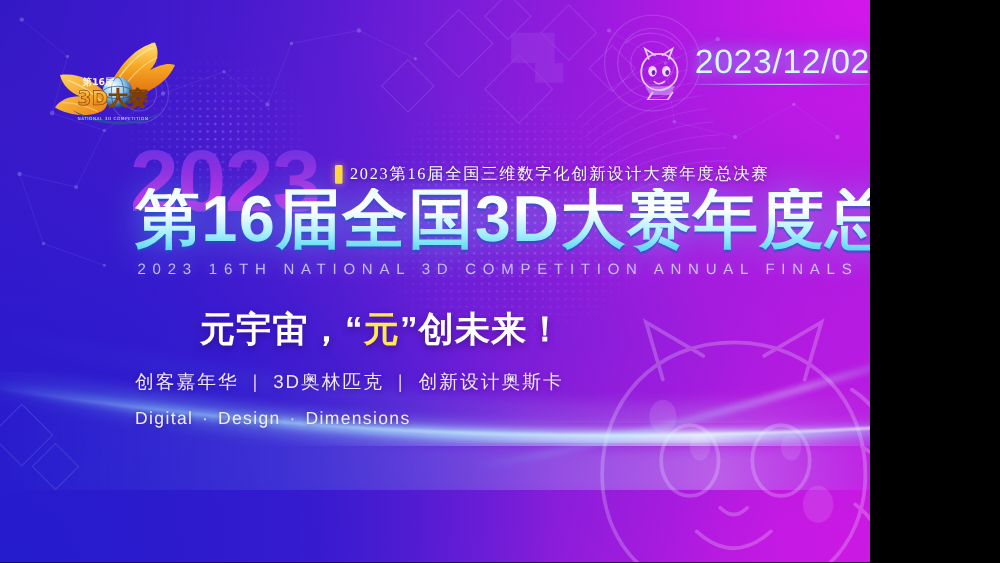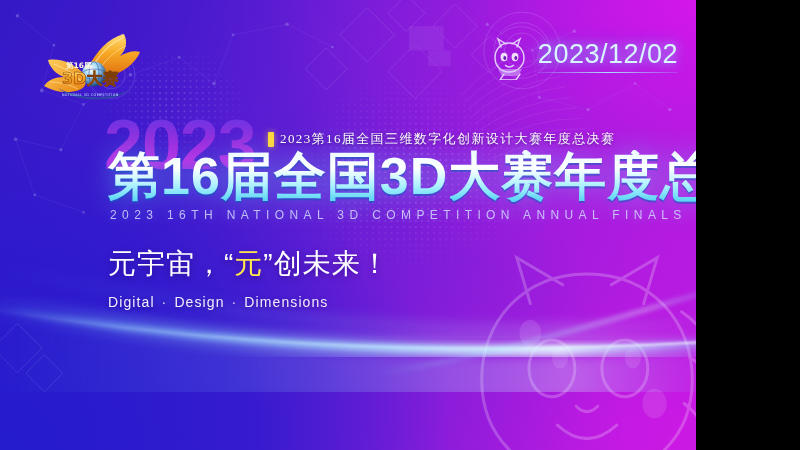--- a/index.html
+++ b/index.html
@@ -36,22 +36,22 @@
 
   
   .logo{
     position:absolute; left:24px; top:24px;
     width:132px; height:82px;
   }
   .logo svg{ display:block; width:132px; height:82px; }
 
   
   .date-block{
-    position:absolute; right:18px; top:36px;
-    display:flex; align-items:center; gap:8px;
+    position:absolute; right:0; top:36px;
+    display:flex; gap:8px;
   }
   .date-mascot{ width:40px; height:44px; opacity:.95; }
   .date-text{ display:flex; flex-direction:column; align-items:stretch; }
   .date-main{
     font-size:27px; line-height:1.0; font-weight:400;
     letter-spacing:.5px;
     color:#d9f6ff;
     text-shadow:0 0 10px rgba(120,230,255,.75), 0 0 22px rgba(80,200,255,.45);
     white-space:nowrap;
   }
@@ -112,21 +112,21 @@
     position:absolute; left:110px; top:100px;
     font-size:12px; letter-spacing:5.4px;
     color:#cfd4ff; opacity:.88;
     white-space:nowrap;
     text-shadow:0 0 8px rgba(150,190,255,.35);
   }
 
   
   .slogan-wrap{ position:absolute; left:108px; top:245px; }
   .slogan{
-    font-size:28px; font-weight:normal; color:#ffffff;
+    font-size:28px; font-weight:bold; color:#ffffff;
     letter-spacing:1px; white-space:nowrap;
     text-shadow:0 2px 6px rgba(30,0,70,.45);
     text-align:right;
   }
   .slogan .hl{ color:#ffe84f; }
   .slogan-cn{
     margin-top:13px;
     font-size:15px; letter-spacing:1.6px;
     color:#efe6ff; white-space:nowrap;
     text-shadow:0 1px 4px rgba(30,0,70,.4);
@@ -379,18 +379,21 @@
     </div>
 
     <div class="main-title">第16届全国3D大赛年度总决赛</div>
     <div class="en-title">2023 16TH NATIONAL 3D COMPETITION ANNUAL FINALS</div>
   </div>
 
   <div class="slogan-wrap">
     <div class="slogan">
       <span>元宇宙，“</span><span class="hl">元</span><span>”创未来！</span>
     </div>
+    <div class="slogan-cn">
+      <span>创客嘉年华</span><span class="sep">|</span><span>3D奥林匹克</span><span class="sep">|</span><span>创新设计奥斯卡</span>
+    </div>
     <div class="slogan-en">
       <span>Digital</span><span class="dot">·</span><span>Design</span><span class="dot">·</span><span>Dimensions</span>
     </div>
   </div>
 
 </div>
 
 </body></html>

